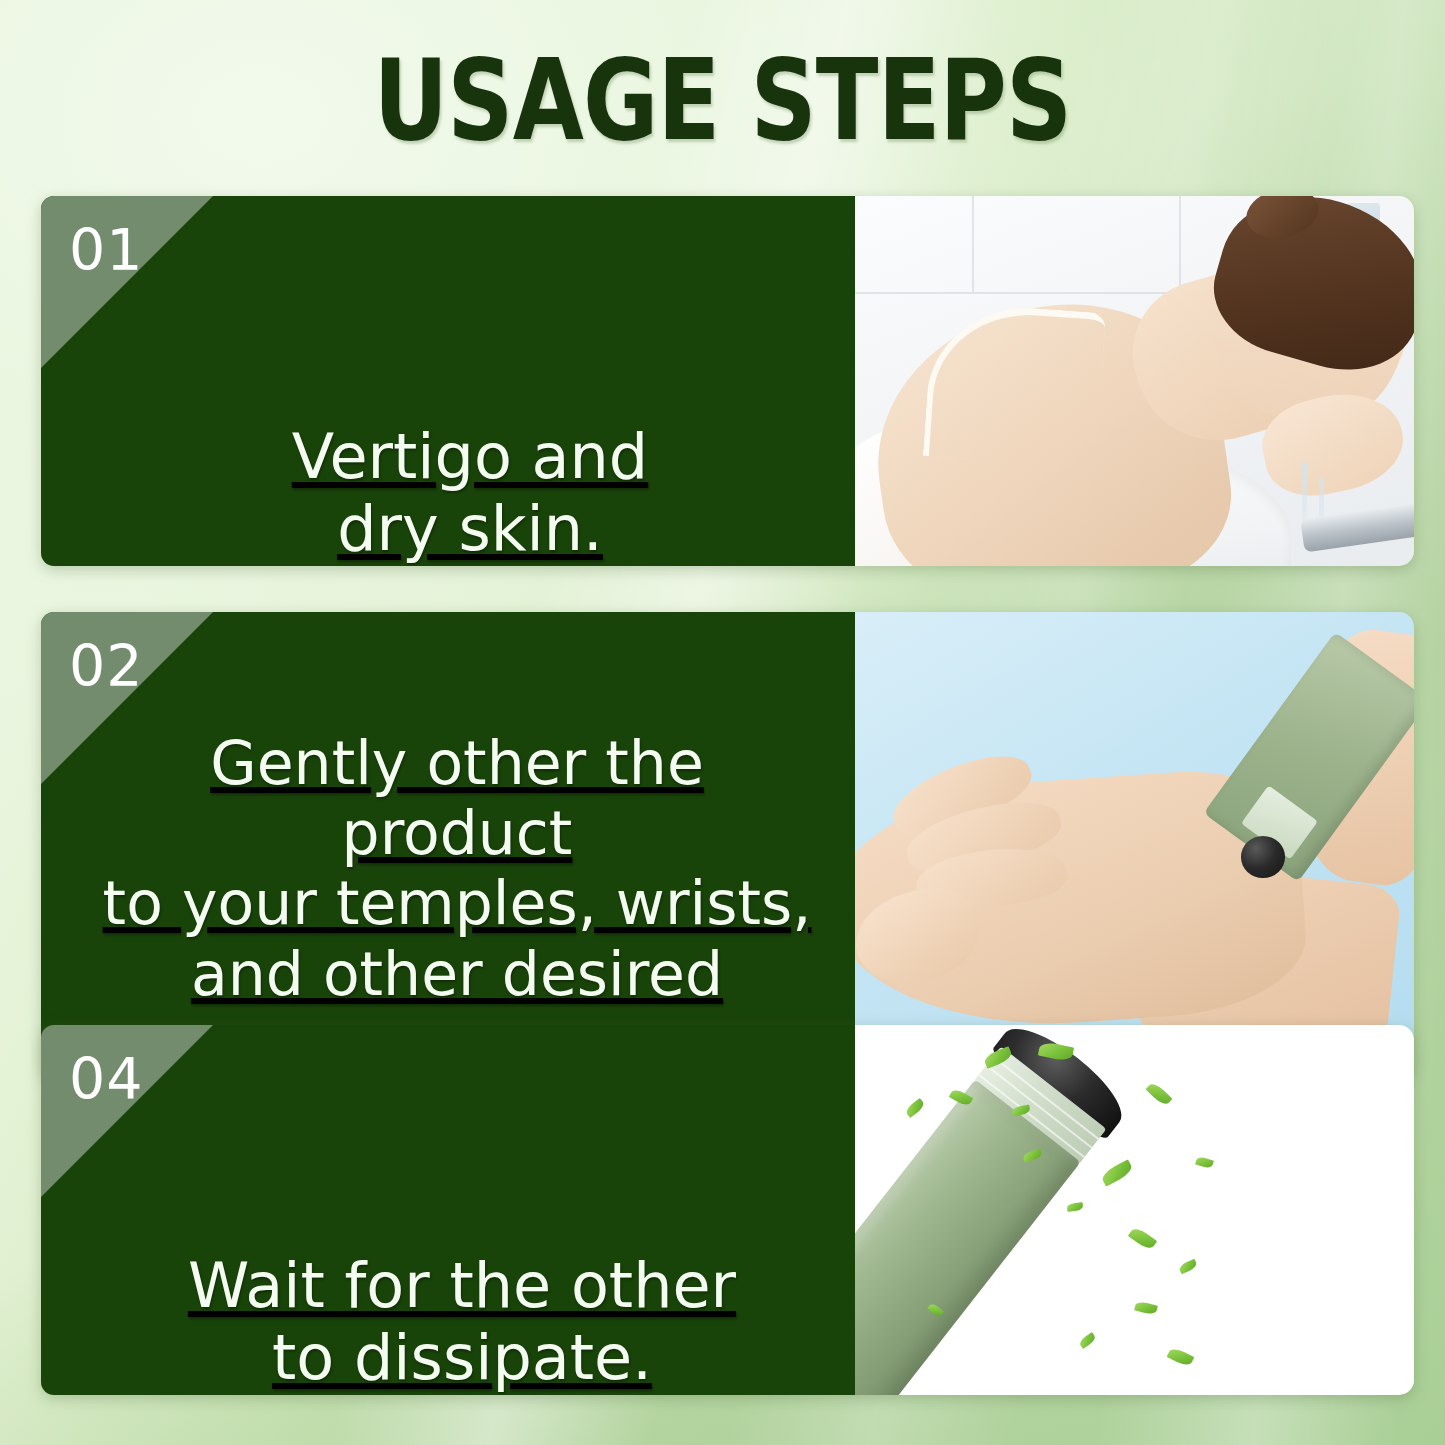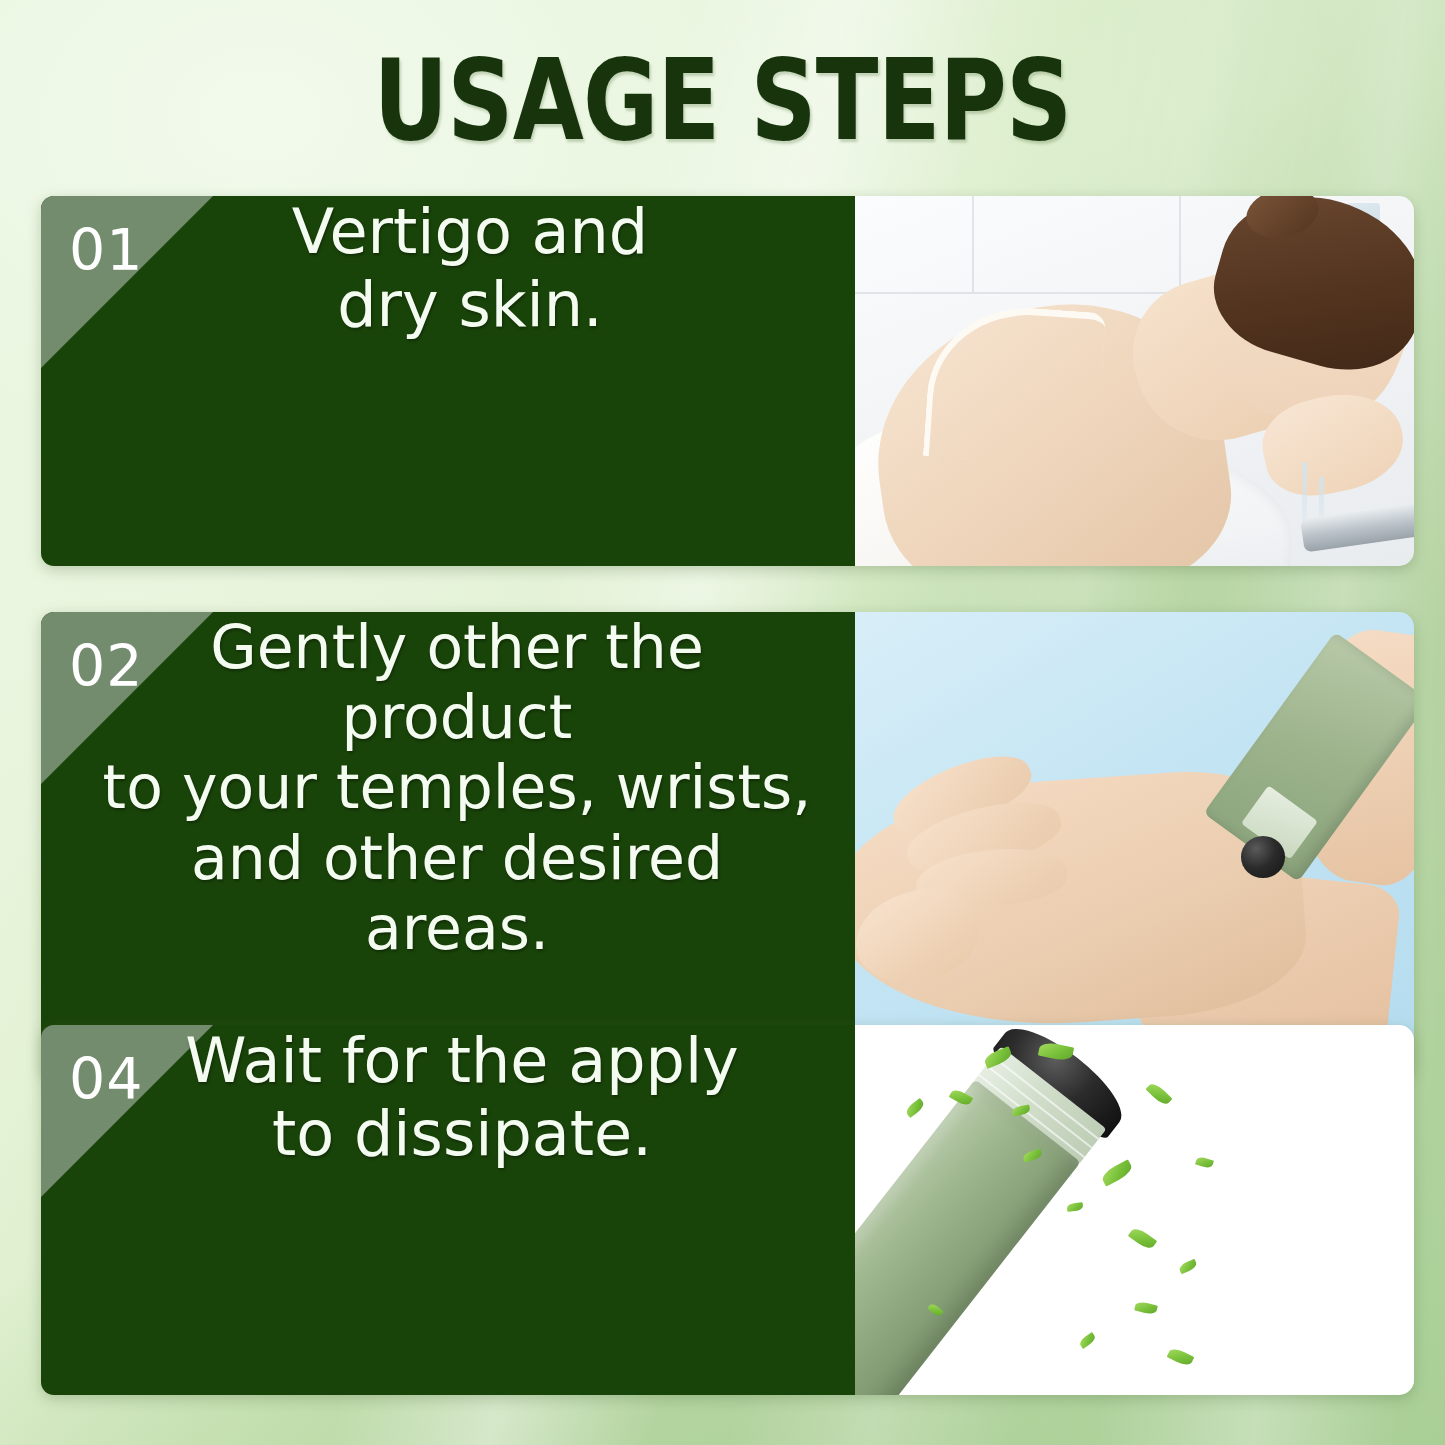--- a/index.html
+++ b/index.html
@@ -58,22 +58,23 @@
 
   
   .step-panel {
     position:relative;
     width:814px;
     flex:0 0 814px;
     background:#194409;
     border-radius:13px 0 0 13px;
     overflow:hidden;
     display:flex;
-    align-items:flex-start;
+    align-items:flex-end;
     justify-content:center;
+    text-decoration:underline;
   }
   
   .step-badge {
     position:absolute; top:0; left:0;
     width:172px; height:172px;
     background:#748c6e;
     clip-path:polygon(0 0, 100% 0, 0 100%);
   }
   .step-number {
     position:absolute; top:26px; left:28px;
@@ -324,21 +325,21 @@
     <div class="p2-bottle"></div>
     <div class="p2-collar"></div>
     <div class="p2-ball"></div>
   </div>
 </div>
 
 <div class="step-row" id="step-row-3">
   <div class="step-panel">
     <div class="step-badge"></div>
     <div class="step-number">04</div>
-    <div class="step-text">Wait for the apply
+    <div class="step-text">Wait for the other
 to dissipate.</div>
   </div>
   <div class="step-photo" id="photo-3">
     <div class="p3-bottle-wrap">
       <div class="p3-cap"></div>
       <div class="p3-neck"></div>
       <div class="p3-rings" style="top:2%;"></div>
       <div class="p3-rings" style="top:5%;"></div>
       <div class="p3-rings" style="top:8%;"></div>
       <div class="p3-body"></div>

